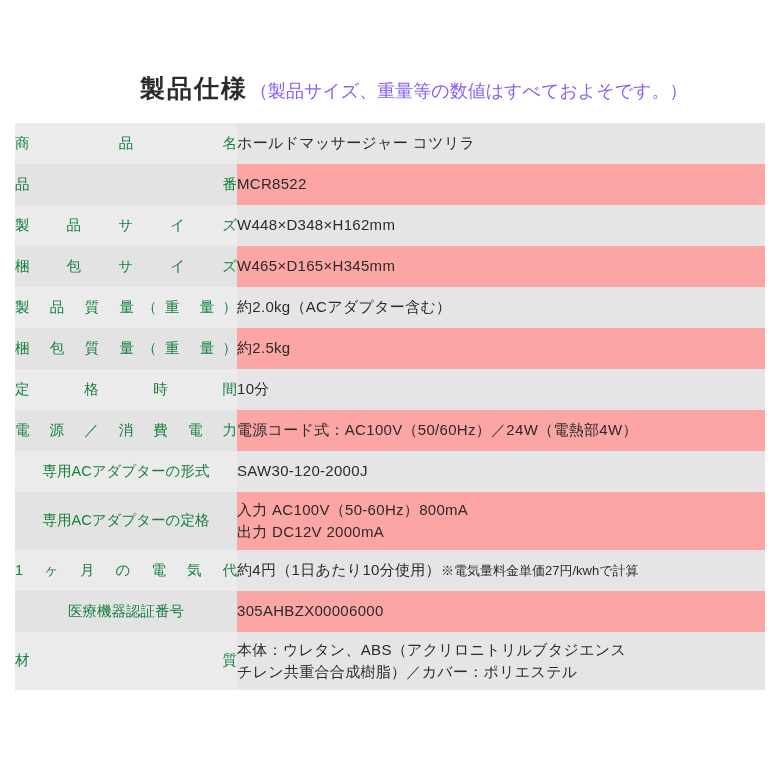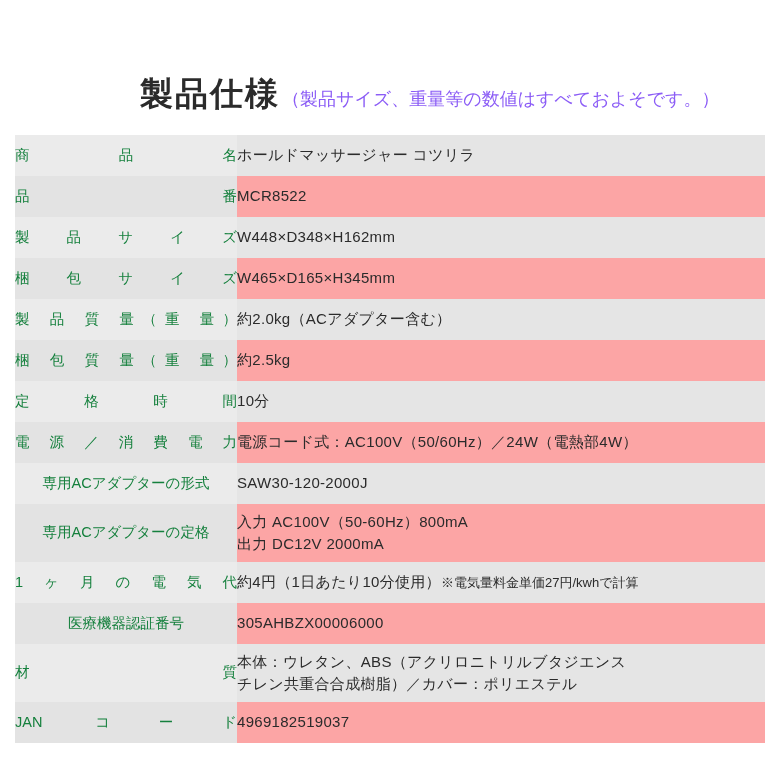--- a/index.html
+++ b/index.html
@@ -19,21 +19,21 @@
     width: 780px;
     height: 780px;
     box-sizing: border-box;
   }
   .title-row {
     display: flex;
     align-items: baseline;
     padding: 72px 0 18px 140px;
   }
   .title-main {
-    font-size: 33px;
+    font-size: 25px;
     font-weight: bold;
     letter-spacing: 2px;
     color: #2b2b2b;
   }
   .title-sub {
     font-size: 18px;
     color: #8b5cf6;
     letter-spacing: 0px;
     margin-left: 2px;
   }
@@ -159,20 +159,16 @@
         <td class="label nojust">医療機器認証番号</td>
         <td class="value">305AHBZX00006000</td>
       </tr>
       <tr class="row-h2">
         <td class="label">材　　　質</td>
         <td class="value">
           <span class="val-line">本体：ウレタン、ABS（アクリロニトリルブタジエンス</span>
           <span class="val-line">チレン共重合合成樹脂）／カバー：ポリエステル</span>
         </td>
       </tr>
-      <tr class="row-h alt">
-        <td class="label">JAN コード</td>
-        <td class="value">4969182519037</td>
-      </tr>
     </tbody>
   </table>
 
 </div>
 
 </body></html>

